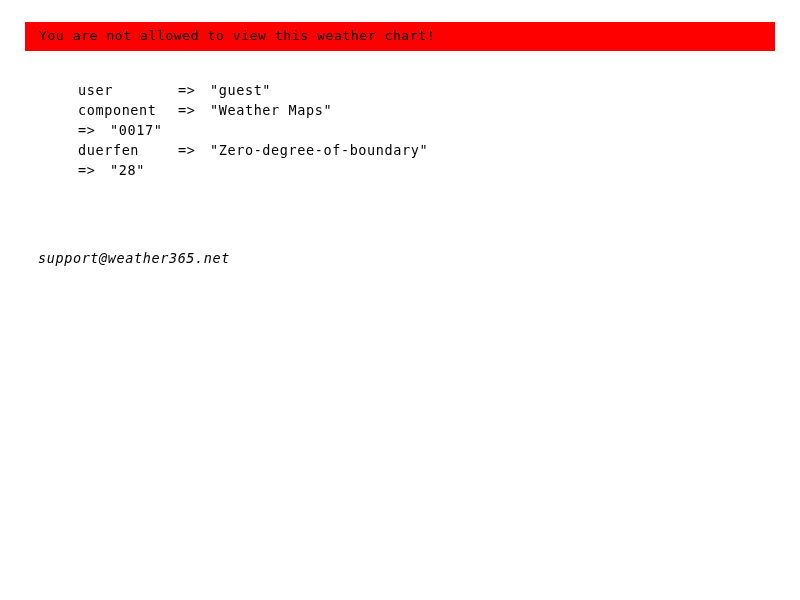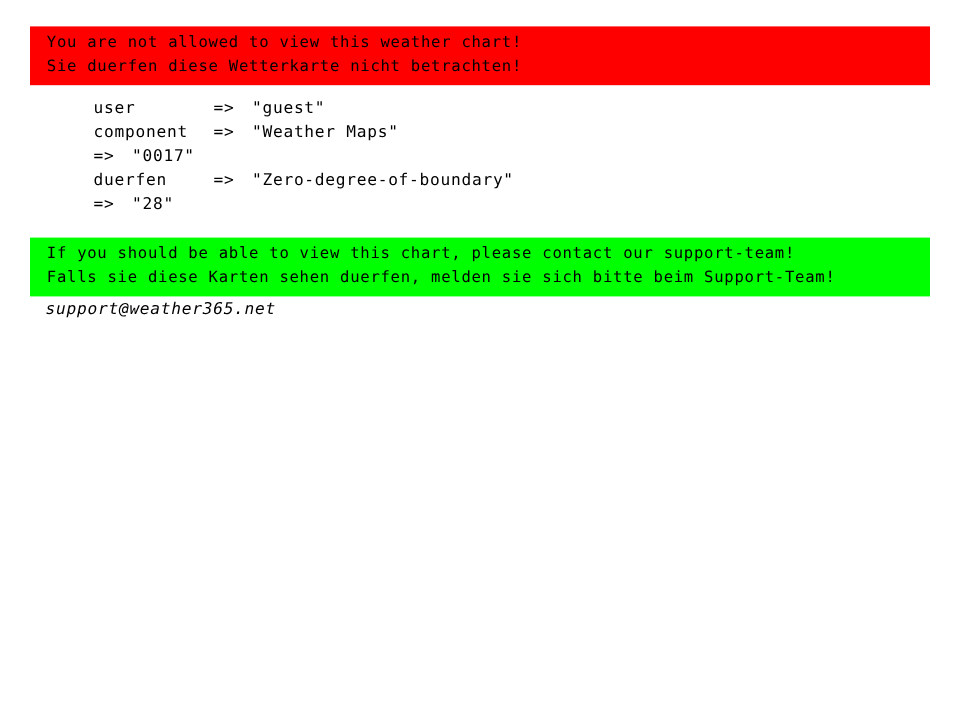--- a/index.html
+++ b/index.html
@@ -94,21 +94,20 @@
     font-style: italic;
   }
 </style>
 </head>
 <body>
 
 <div class="page">
 
   <div class="banner banner-error">
     <div class="banner-line">You are not allowed to view this weather chart!</div>
-    <div class="banner-line">Sie duerfen diese Wetterkarte nicht betrachten!</div>
   </div>
 
   <div class="params">
     <div class="param-row">
       <span class="param-key">user</span>
       <span class="param-arrow">=&gt;</span>
       <span class="param-value">"guest"</span>
     </div>
     <div class="param-row">
       <span class="param-key">component</span>
@@ -123,22 +122,18 @@
       <span class="param-key">duerfen</span>
       <span class="param-arrow">=&gt;</span>
       <span class="param-value">"Zero-degree-of-boundary"</span>
     </div>
     <div class="param-row">
       <span class="param-arrow">=&gt;</span>
       <span class="param-value">"28"</span>
     </div>
   </div>
 
-  <div class="banner banner-info">
-    <div class="banner-line">If you should be able to view this chart, please contact our support-team!</div>
-    <div class="banner-line">Falls sie diese Karten sehen duerfen, melden sie sich bitte beim Support-Team!</div>
-  </div>
 
   <div class="footer">
     <a class="footer-left" href="#">support@weather365.net</a>
   </div>
 
 </div>
 
 </body></html>

